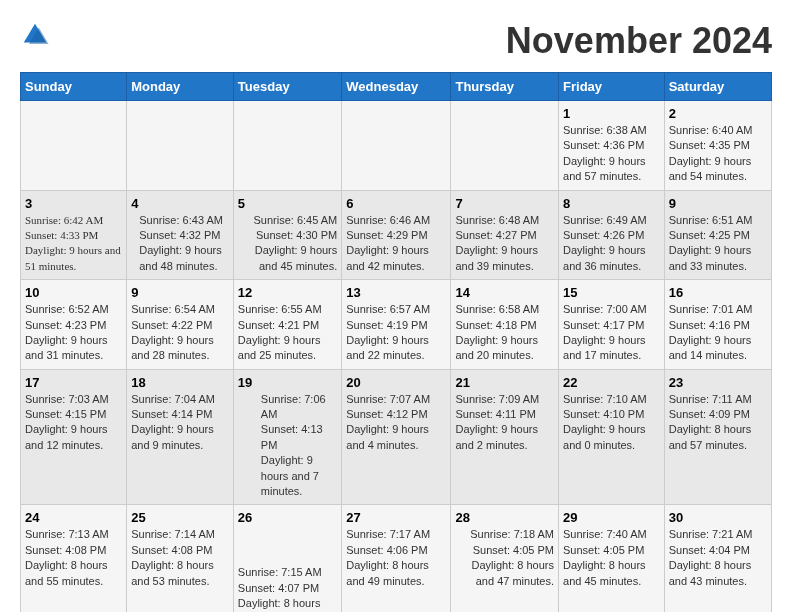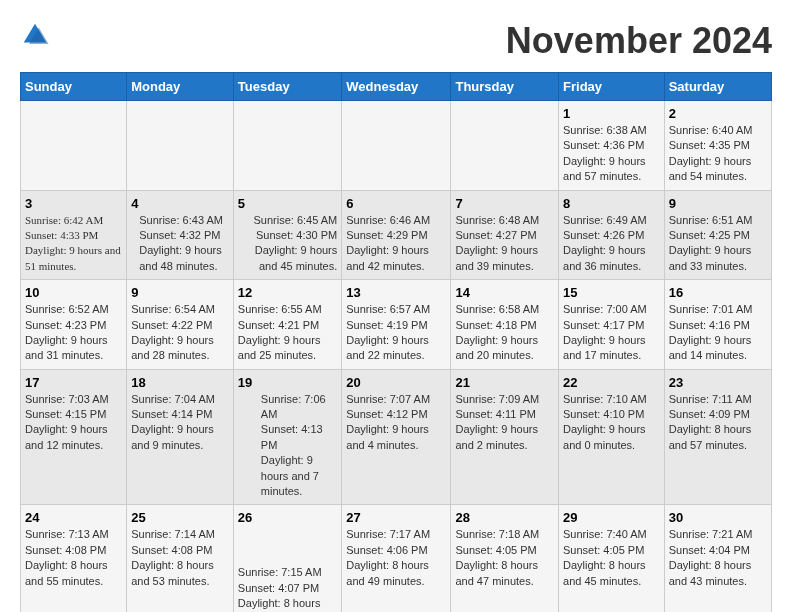--- a/index.html
+++ b/index.html
@@ -296,21 +296,21 @@
 Daylight: 8 hours and 51 minutes.</div>
         </td>
         <td>
           <div class="day-num">27</div>
           <div class="day-info" style="white-space: pre-line;">Sunrise: 7:17 AM
 Sunset: 4:06 PM
 Daylight: 8 hours and 49 minutes.</div>
         </td>
         <td>
           <div class="day-num">28</div>
-          <div class="day-info" style="white-space: pre-line;">Sunrise: 7:18 AM
+          <div class="day-info" style="white-space: pre-line; text-align: right;">Sunrise: 7:18 AM
 Sunset: 4:05 PM
 Daylight: 8 hours and 47 minutes.</div>
         </td>
         <td>
           <div class="day-num">29</div>
           <div class="day-info" style="white-space: pre-line;">Sunrise: 7:40 AM
 Sunset: 4:05 PM
 Daylight: 8 hours and 45 minutes.</div>
         </td>
         <td>

